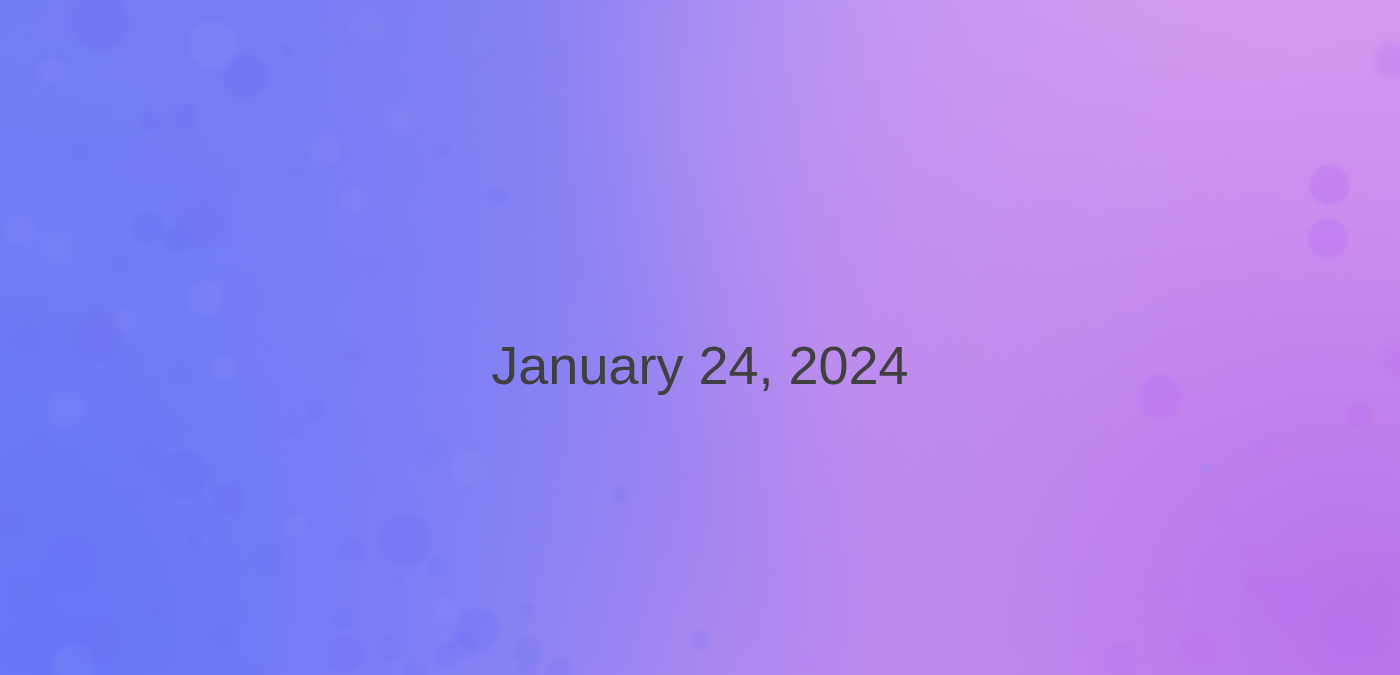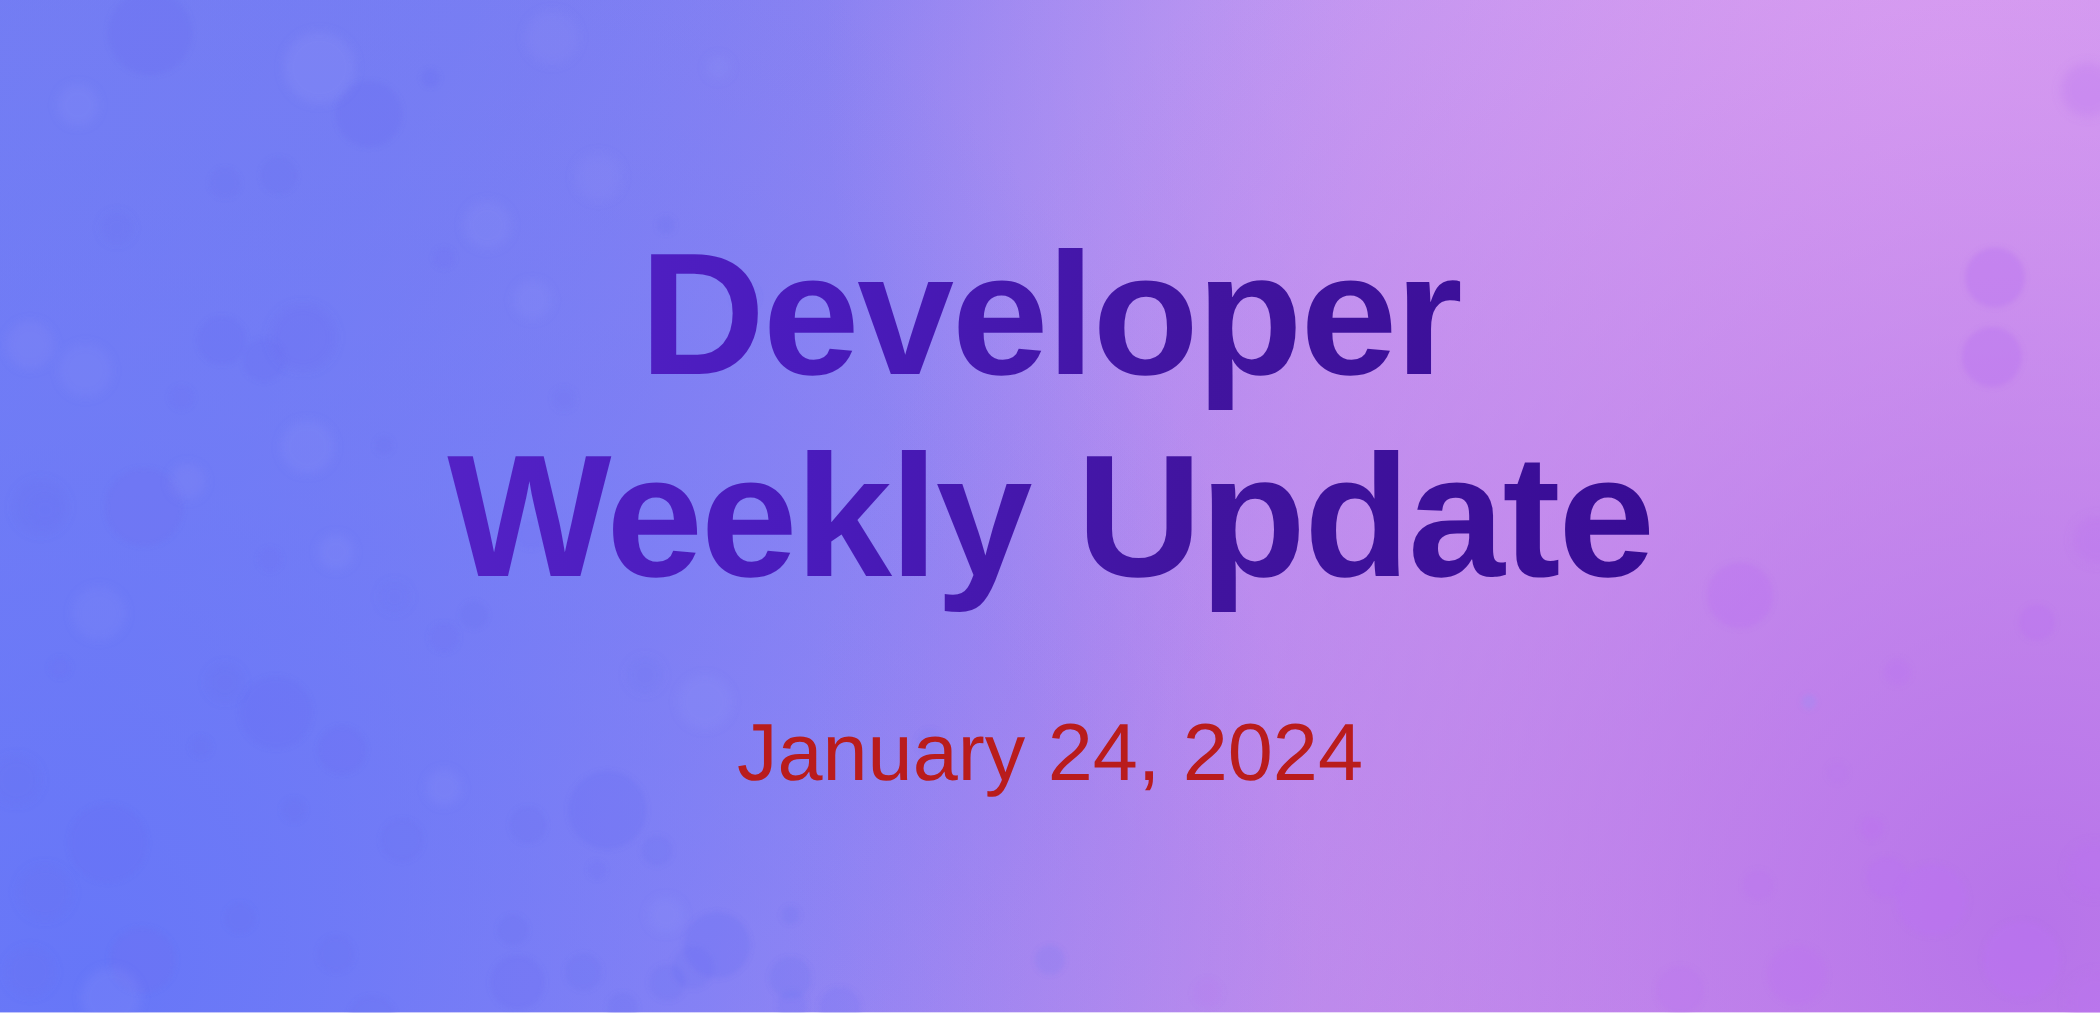--- a/index.html
+++ b/index.html
@@ -104,21 +104,21 @@
     display: block;
   }
 
   .subtitle {
     margin: 0;
     margin-top: 54px;
     text-align: center;
     font-weight: normal;
     font-size: 54px;
     letter-spacing: 0px;
-    color: #b91c1c;
+    color: #404040;
   }
 </style>
 </head>
 <body>
 
 <div id="slide">
 
   <div class="bg-base"></div>
   <div class="bg-tint-tl"></div>
   <div class="bg-tint-tr"></div>
@@ -226,20 +226,16 @@
         <circle cx="1398" cy="360" r="16" fill="#bb72f1" opacity="0.32"></circle>
         <circle cx="1392" cy="60" r="18" fill="#bb72f1" opacity="0.3"></circle>
         <circle cx="1396" cy="580" r="18" fill="#bb72f1" opacity="0.36"></circle>
         <circle cx="1398" cy="668" r="20" fill="#bb72f1" opacity="0.32"></circle>
         <circle cx="470" cy="468" r="18" fill="#8f93f7" opacity="0.18"></circle>
         <circle cx="430" cy="450" r="12" fill="#6a6ef2" opacity="0.16"></circle>
       </g>
   </svg>
 
   <div class="content">
-    <h1 class="headline">
-      <span class="headline-line">Developer</span>
-      <span class="headline-line">Weekly Update</span>
-    </h1>
     <p class="subtitle">January 24, 2024</p>
   </div>
 
 </div>
 
 </body></html>

